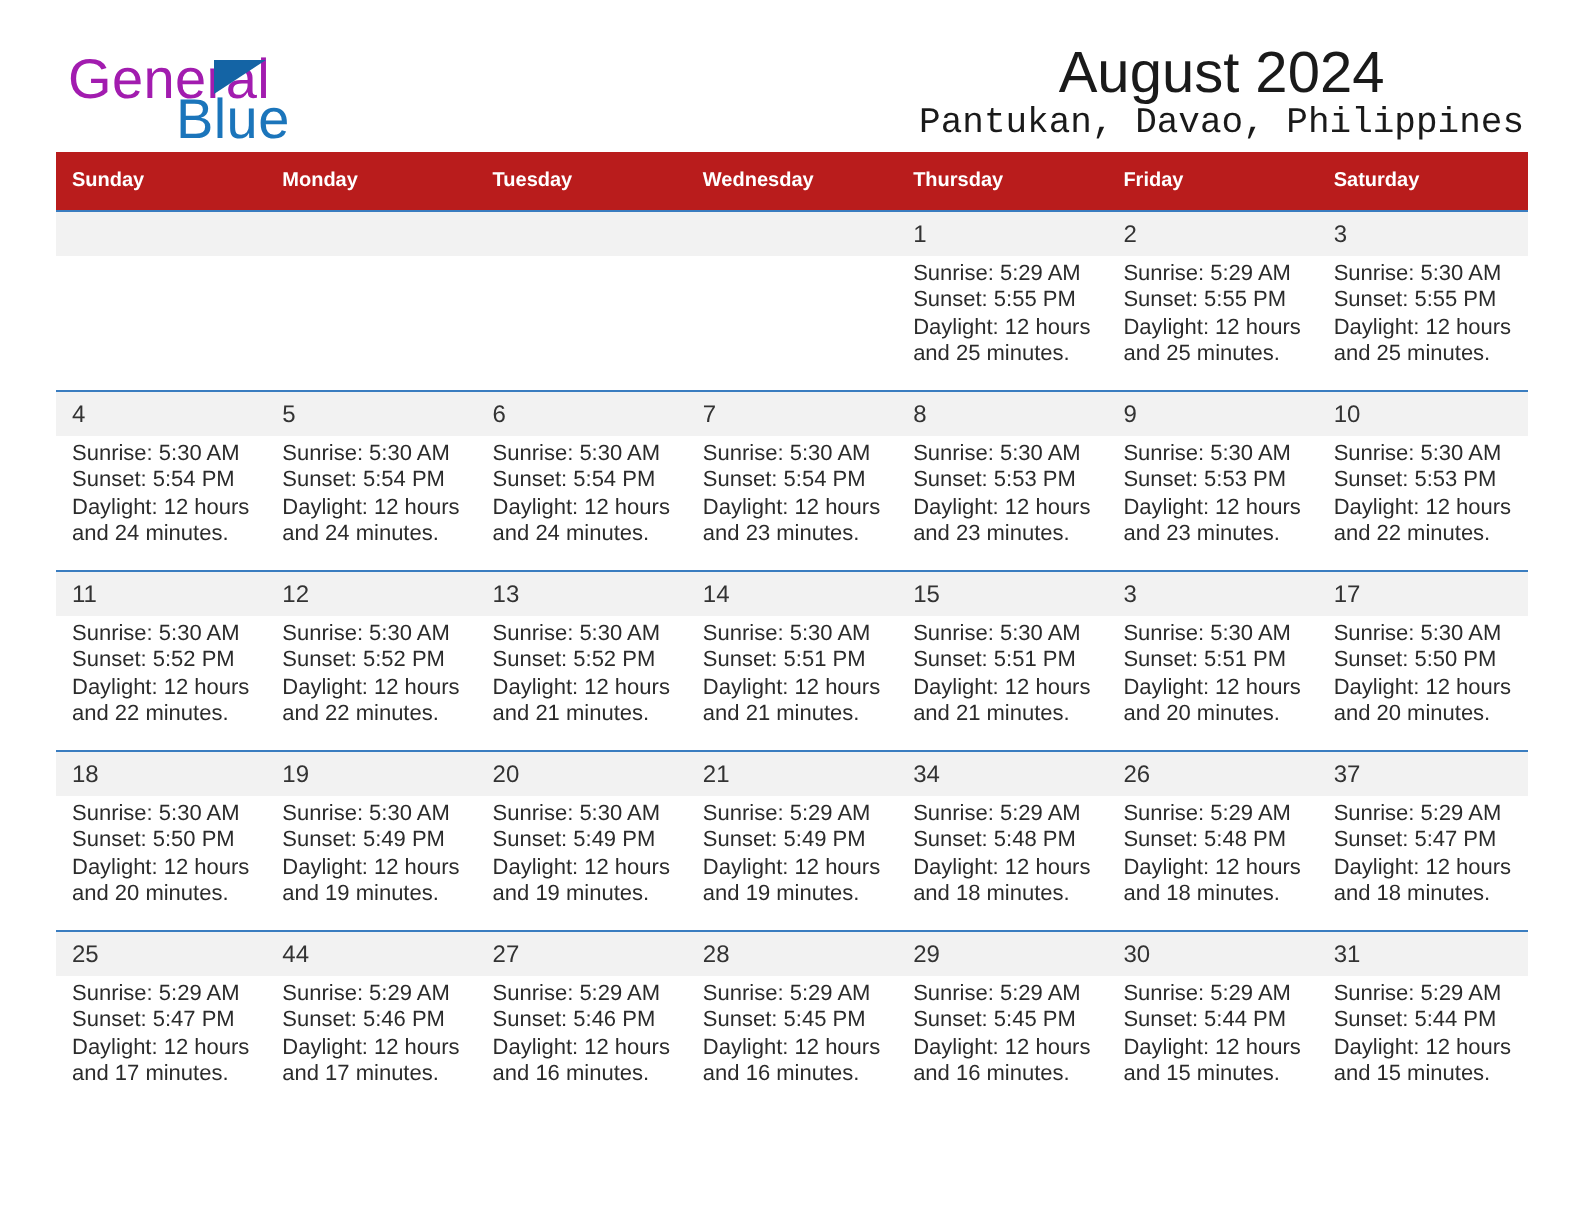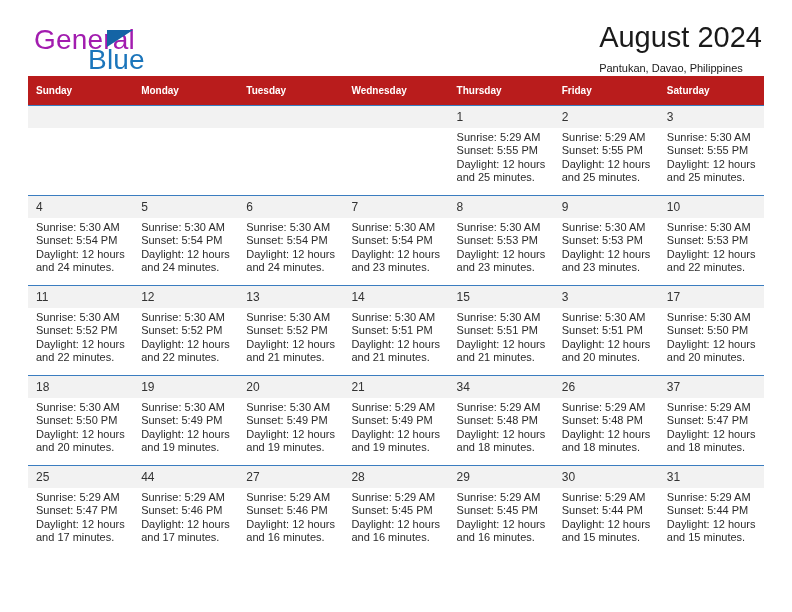--- a/index.html
+++ b/index.html
@@ -55,35 +55,35 @@
   }
   .brand-blue {
     position: absolute;
     left: 60px;
     top: 22px;
     font-size: 28px;
     color: #1b75bb;
     letter-spacing: .2px;
   }
   .title-wrap {
-    text-align: left;
+    text-align: center;
     padding-right: 2px;
   }
   .cal-title {
     font-size: 29px;
     font-weight: normal;
     color: #1a1a1a;
     line-height: 1.05;
     white-space: nowrap;
   }
   .cal-subtitle {
-    margin-top: 10px;
-    font-size: 11px;
+    font-size: 18px;
     color: #1a1a1a;
     white-space: nowrap;
+    font-family: Liberation Mono, monospace;
   }
 
   
   .calendar {
     margin-top: 4px;
     width: 736px;
     border-collapse: collapse;
     table-layout: fixed;
   }
   .calendar th {

